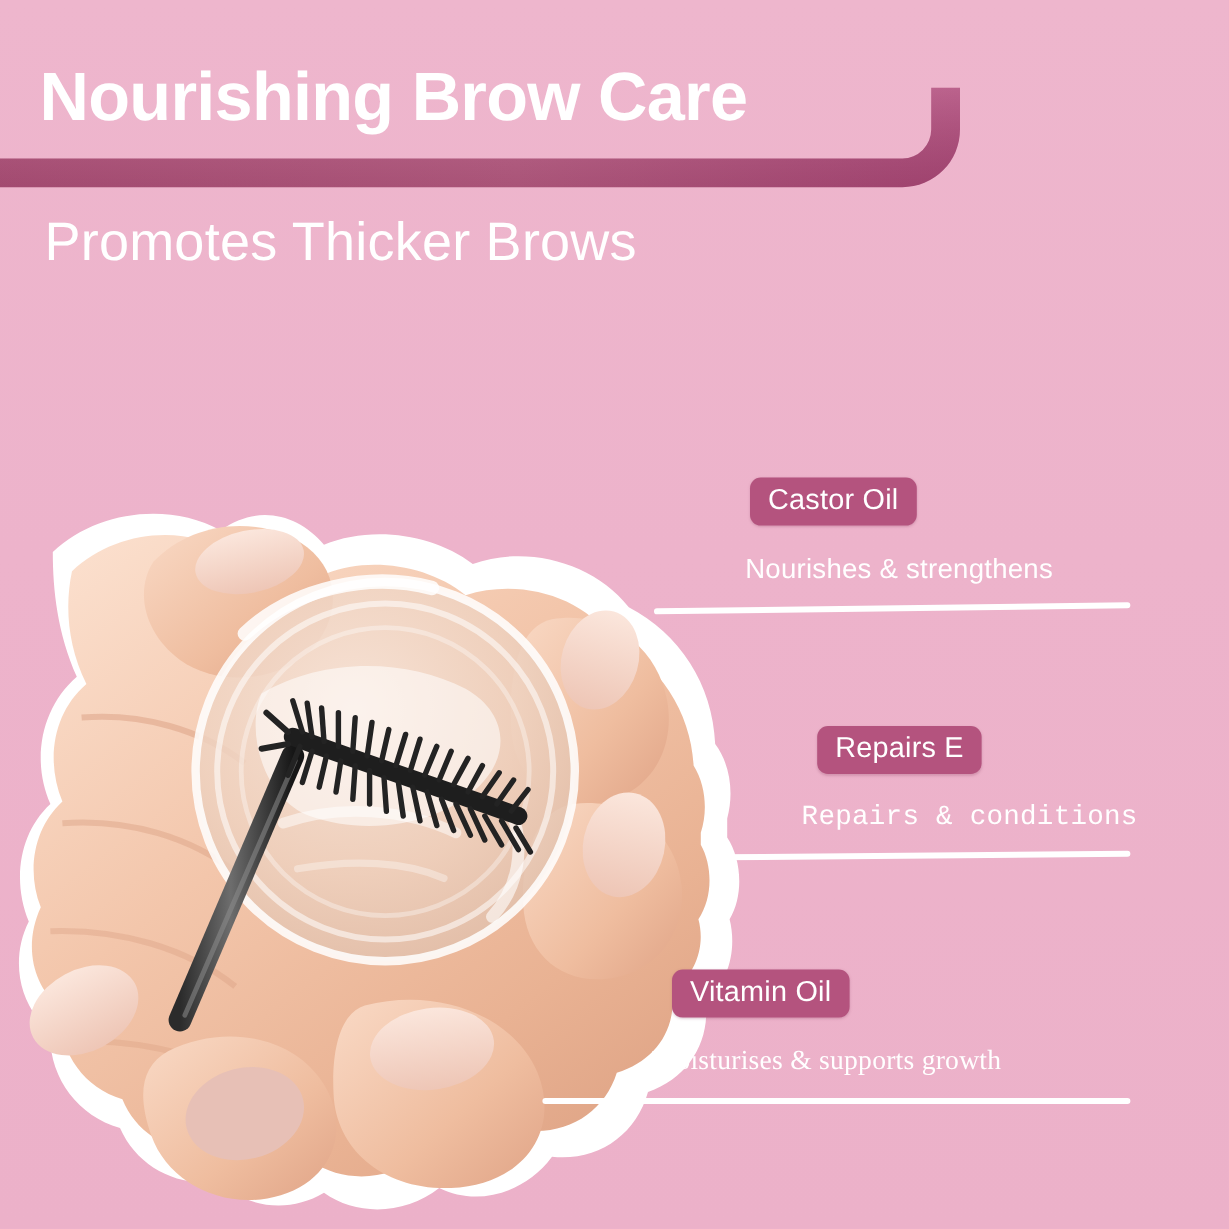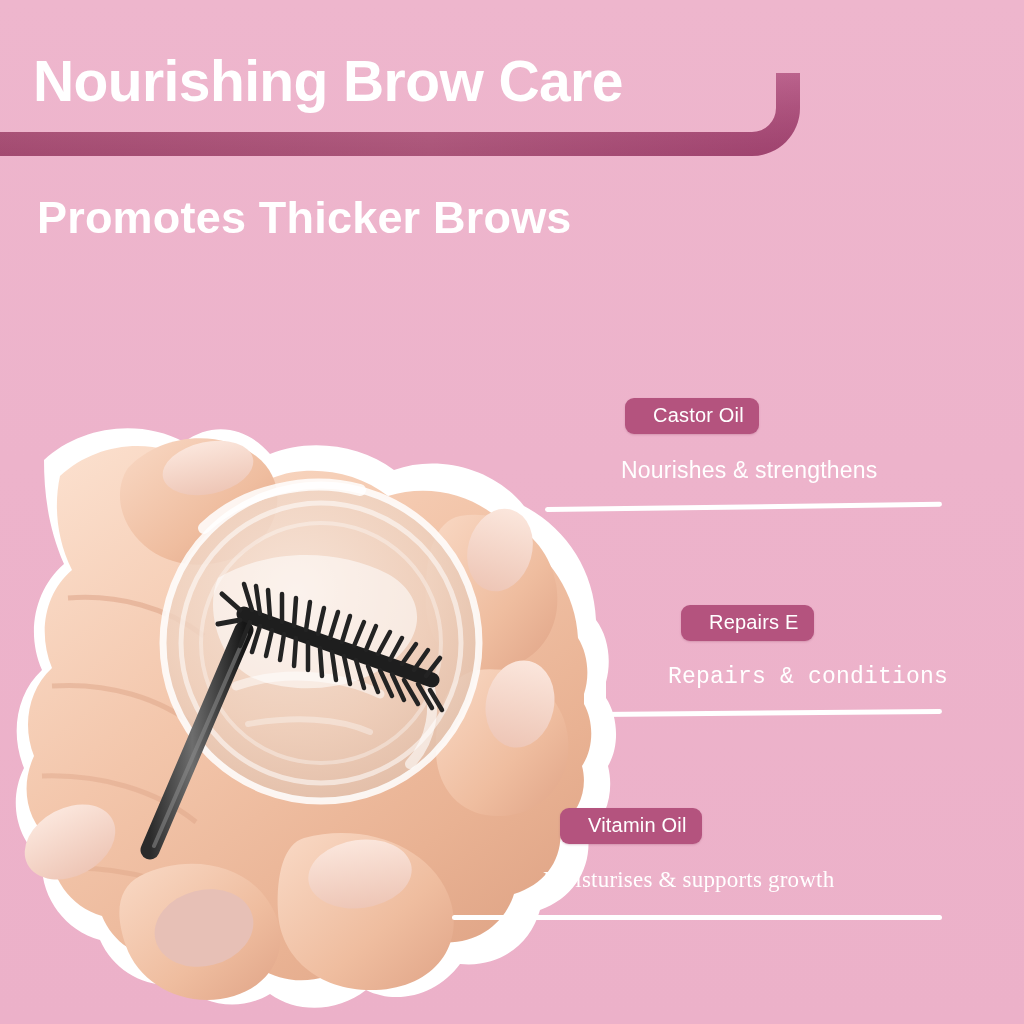--- a/index.html
+++ b/index.html
@@ -22,39 +22,39 @@
   }
   .bracket svg{display:block;}
 
   .title{
     position:absolute;left:33px;top:52px;
     font-size:57px;font-weight:700;color:#ffffff;
     letter-spacing:-0.6px;line-height:1.05;white-space:nowrap;
   }
   .subtitle{
     position:absolute;left:37px;top:177px;
-    font-size:45px;font-weight:700;color:#ffffff;
-    letter-spacing:0.2px;line-height:1.1;white-space:nowrap;margin-top:16px;
+    font-size:45px;font-weight:400;color:#ffffff;
+    letter-spacing:0.2px;line-height:1.1;white-space:nowrap;
   }
 
   
   .photo{
     position:absolute;left:8px;top:398px;width:620px;height:626px;
   }
   .photo svg{display:block;}
 
   
   .feature{position:absolute;}
   .badge{
     display:inline-block;
     background:#b4537e;
     color:#ffffff;
     border-radius:9px;
-    padding:7px 15px 9px 28px;
-    font-size:20px;font-weight:400;line-height:1;
+    padding:7px 15px 9px 15px;
+    font-size:24px;font-weight:400;line-height:1;
     letter-spacing:0.2px;white-space:nowrap;
     box-shadow:0 1px 2px rgba(140,60,95,.25);
   }
   .desc{
     margin-top:23px;
     color:#ffffff;font-size:23px;font-weight:300;
     letter-spacing:0.2px;white-space:nowrap;line-height:1.15;
   }
   .rule{
     position:absolute;height:5px;background:#ffffff;border-radius:3px;

